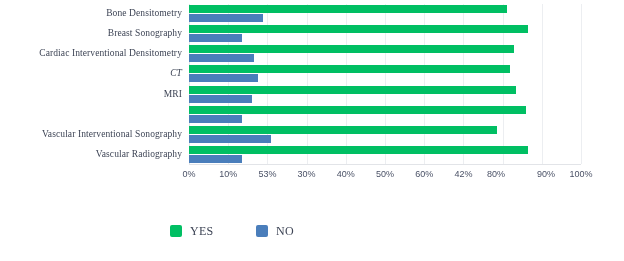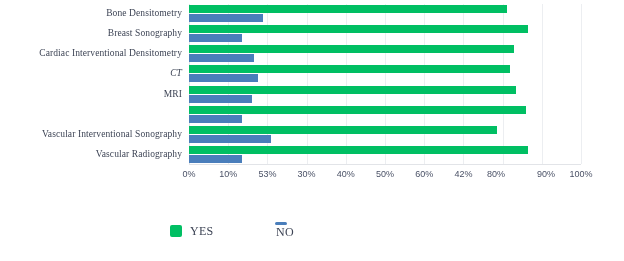--- a/index.html
+++ b/index.html
@@ -146,21 +146,21 @@
     border-radius: 2px;
     display: inline-block;
   }
   .legend-text {
     margin-left: 8px;
     font-size: 12px;
     color: #3d4455;
     letter-spacing: 0.3px;
   }
   #legend-yes { left: 170px; }
-  #legend-no  { left: 268px; flex-direction: column; }
+  #legend-no  { left: 256px; }
 </style>
 </head>
 <body>
 
 <div id="chart-root">
 
   <div class="plot-wrap">
 
     <div class="cat-labels">
         <div class="cat-label" style="top: 4px;">Bone Densitometry</div>

